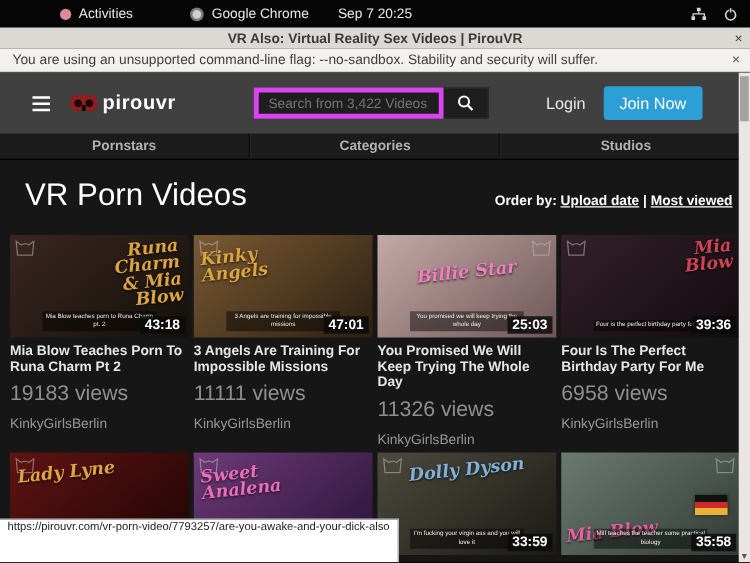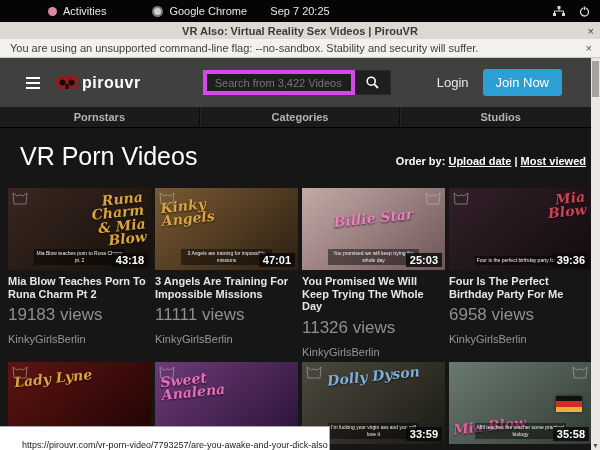--- a/index.html
+++ b/index.html
@@ -78,23 +78,23 @@
   .wm { position:absolute; top:3px; left:4px; opacity:.55; }
   .card:nth-child(3) .wm, .card:nth-child(8) .wm { left:auto; right:4px; }
   .flag { position:absolute; right:10px; top:34px; width:26px; height:16px;
     background:linear-gradient(#111 33%, #cf2b2b 33% 66%, #e8b23a 66%); box-shadow:0 0 3px #0008; }
   .vtitle { margin-top:5px; font-size:11px; font-weight:bold; color:#e6e6e6; line-height:1.15;
     min-height:25px; }
   .views { margin-top:5px; font-size:17px; color:#8f8f8f; }
   .studio { margin-top:8px; font-size:11px; color:#979797; }
 
   
-  .statusbar { position:absolute; left:0; bottom:0; height:24px; background:#fff;
+  .statusbar { position:absolute; left:0; bottom:0; height:35px; background:#fff;
     border:1px solid #a9a9a9; border-left:none; border-bottom:none; display:flex;
-    align-items:flex-end; padding:0 22px; font-size:9px; color:#222; max-width:330px;
+    align-items:flex-start; padding:0 6px; font-size:9px; color:#222; max-width:330px;
     white-space:nowrap; z-index:5; }
   .scrollbar { position:absolute; right:0; top:0; width:9px; height:100%;
     background:#e9e6e3; z-index:6; }
   .sb-thumb { position:absolute; top:3px; left:1px; width:7px; height:36px; background:#a6a29e; }
   .sb-down { position:absolute; bottom:1px; left:0; width:9px; text-align:center;
     font-size:7px; color:#555; }
 </style>
 </head>
 <body>
 

